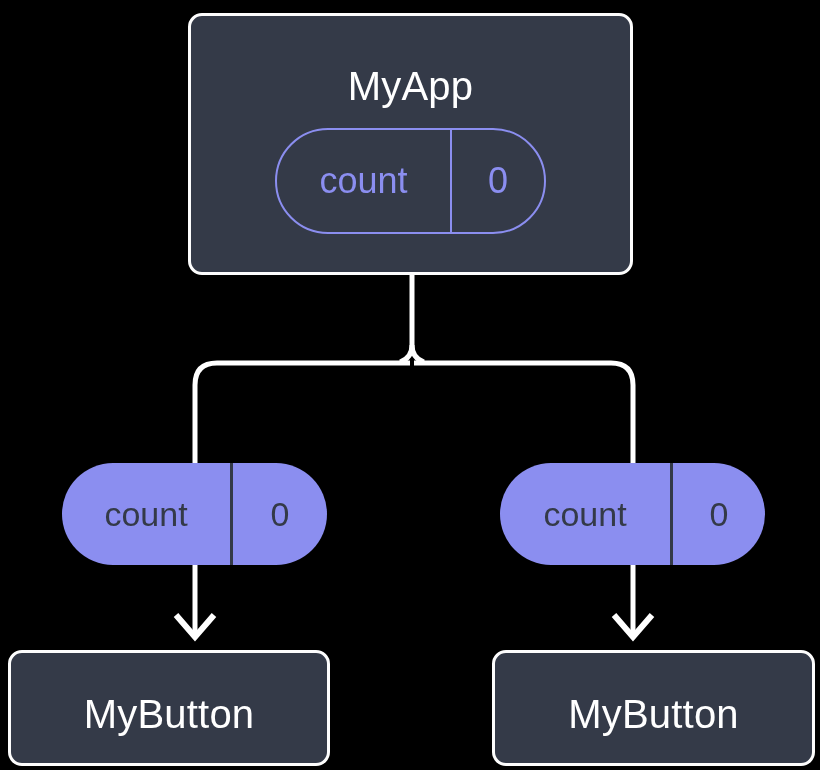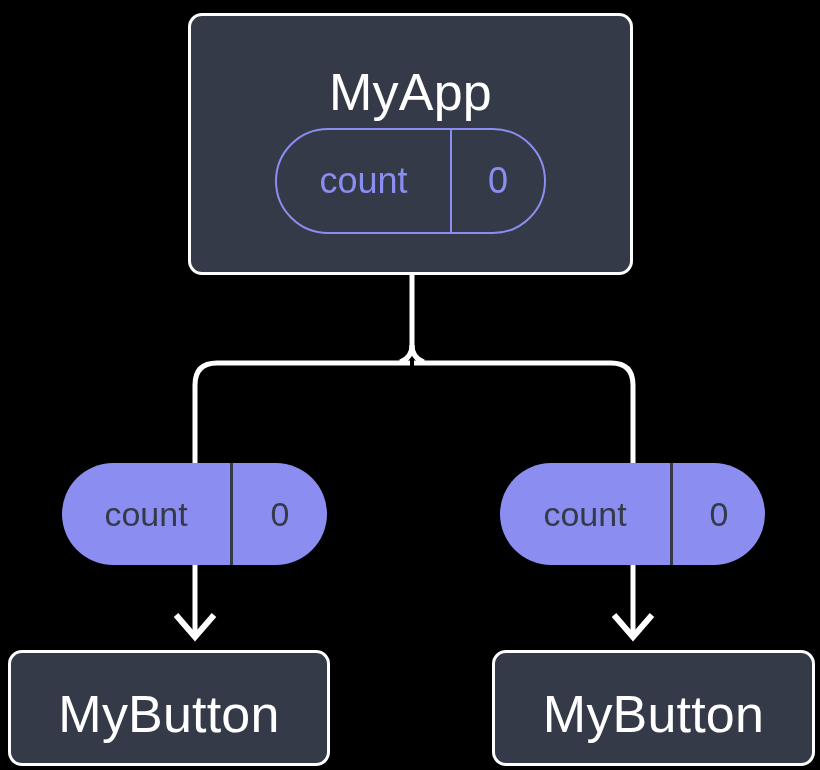--- a/index.html
+++ b/index.html
@@ -38,21 +38,21 @@
     background: #343a48;
     border: 3px solid #fdfdfd;
     border-radius: 14px;
     display: flex;
     flex-direction: column;
     align-items: center;
   }
 
   .node-title {
     color: #ffffff;
-    font-size: 52px;
+    font-size: 40px;
     line-height: 1;
     letter-spacing: 0.2px;
     white-space: nowrap;
   }
 
   
   #node-myapp {
     left: 188px;
     top: 13px;
     width: 445px;

